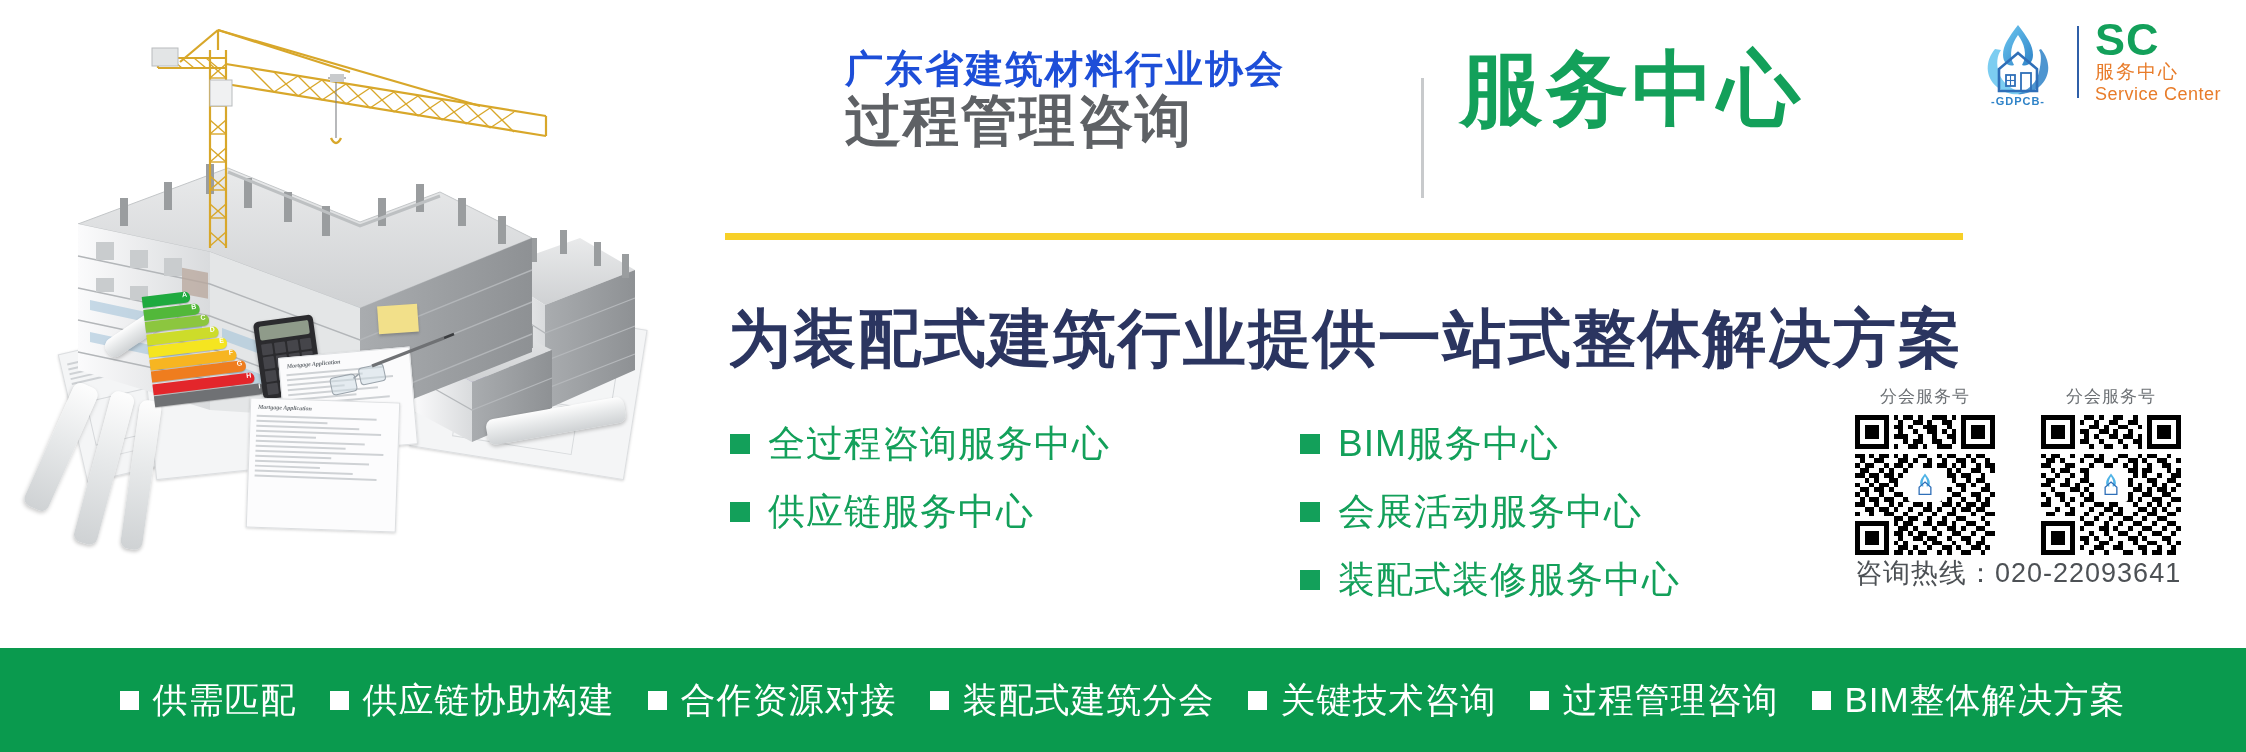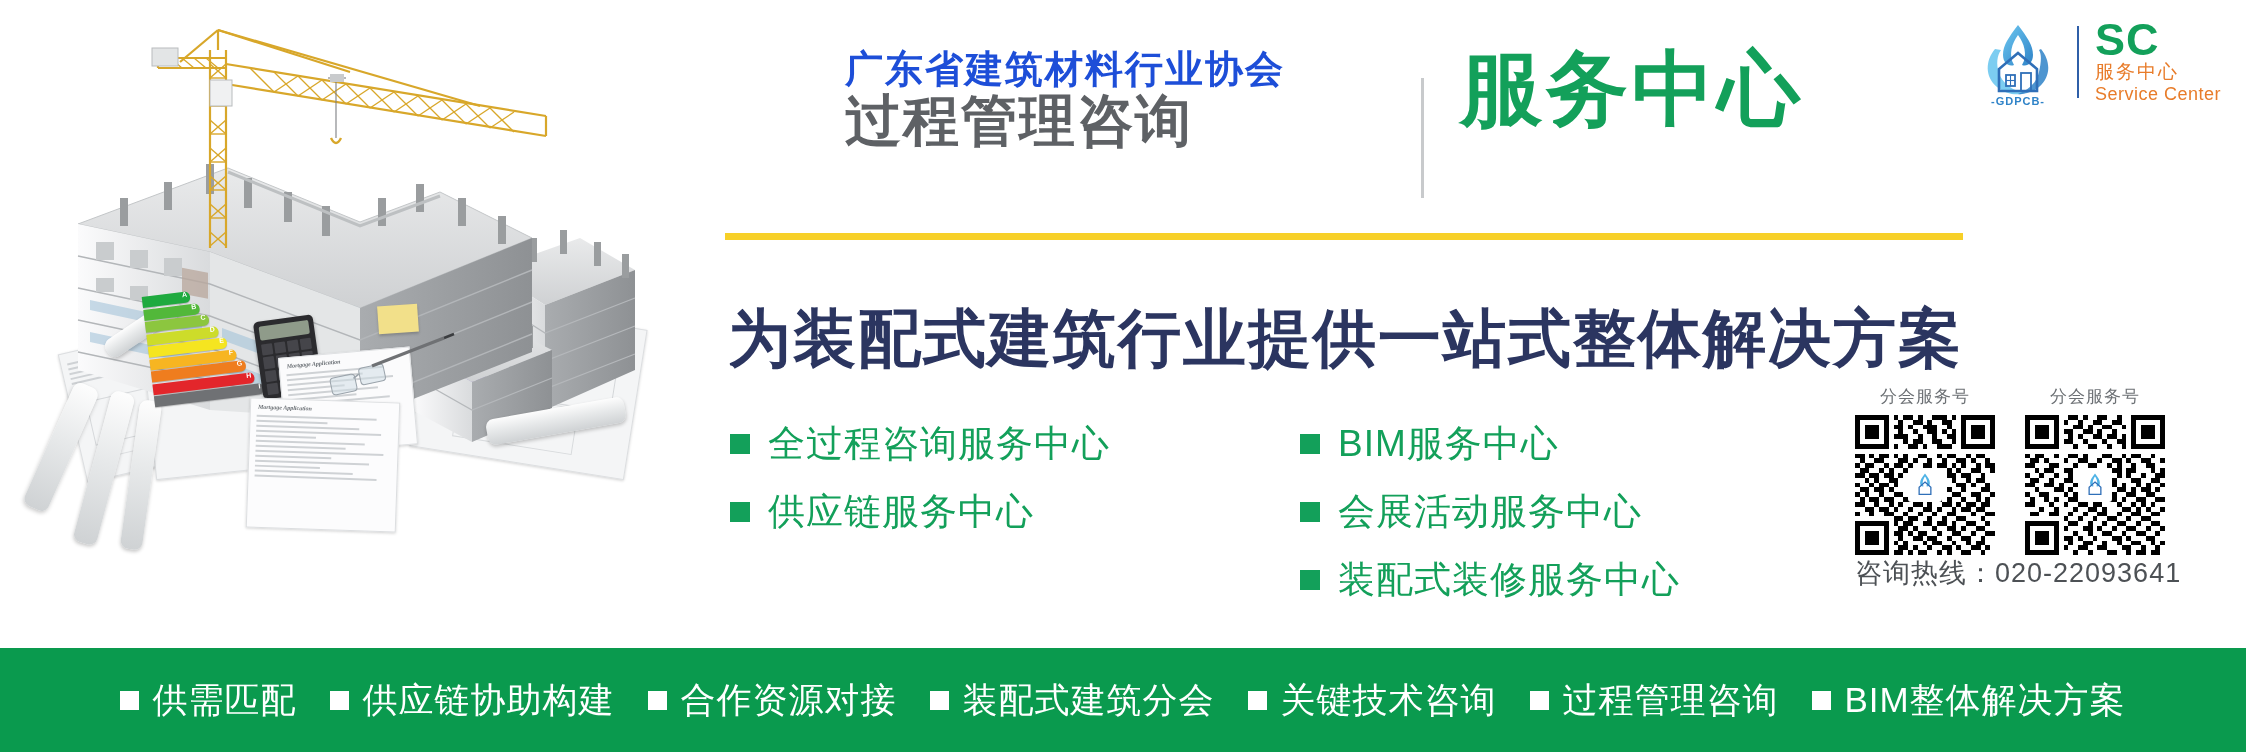--- a/index.html
+++ b/index.html
@@ -88,21 +88,21 @@
   
   .svc-col { position:absolute; }
   .svc-col.left  { left:730px; top:410px; }
   .svc-col.right { left:1300px; top:410px; }
   .svc-item { display:flex; align-items:center; height:68px; white-space:nowrap; }
   .sq { width:20px; height:20px; background:#13a05a; margin-right:18px; flex:0 0 auto; }
   .svc-label { font-size:37px; color:#13a05a; font-weight:normal; letter-spacing:1px; }
 
   
   .qr-block { position:absolute; left:1855px; top:385px; width:380px; }
-  .qr-row { display:flex; gap:30px; }
+  .qr-row { display:flex; gap:46px; }
   .qr-cell { width:140px; }
   .qr-caption { text-align:center; font-size:17px; color:#6c7074; margin-bottom:7px;
                 letter-spacing:1px; }
   .qr-img { width:140px; height:140px; position:relative; background:#fff; }
   .qr-img svg { display:block; }
   .qr-logo { position:absolute; left:50%; top:50%; transform:translate(-50%,-50%);
              width:34px; height:34px; background:#fff; border-radius:3px;
              display:flex; align-items:center; justify-content:center; }
   .hotline { font-size:27px; color:#4d5155; letter-spacing:1px;
              white-space:nowrap; }

